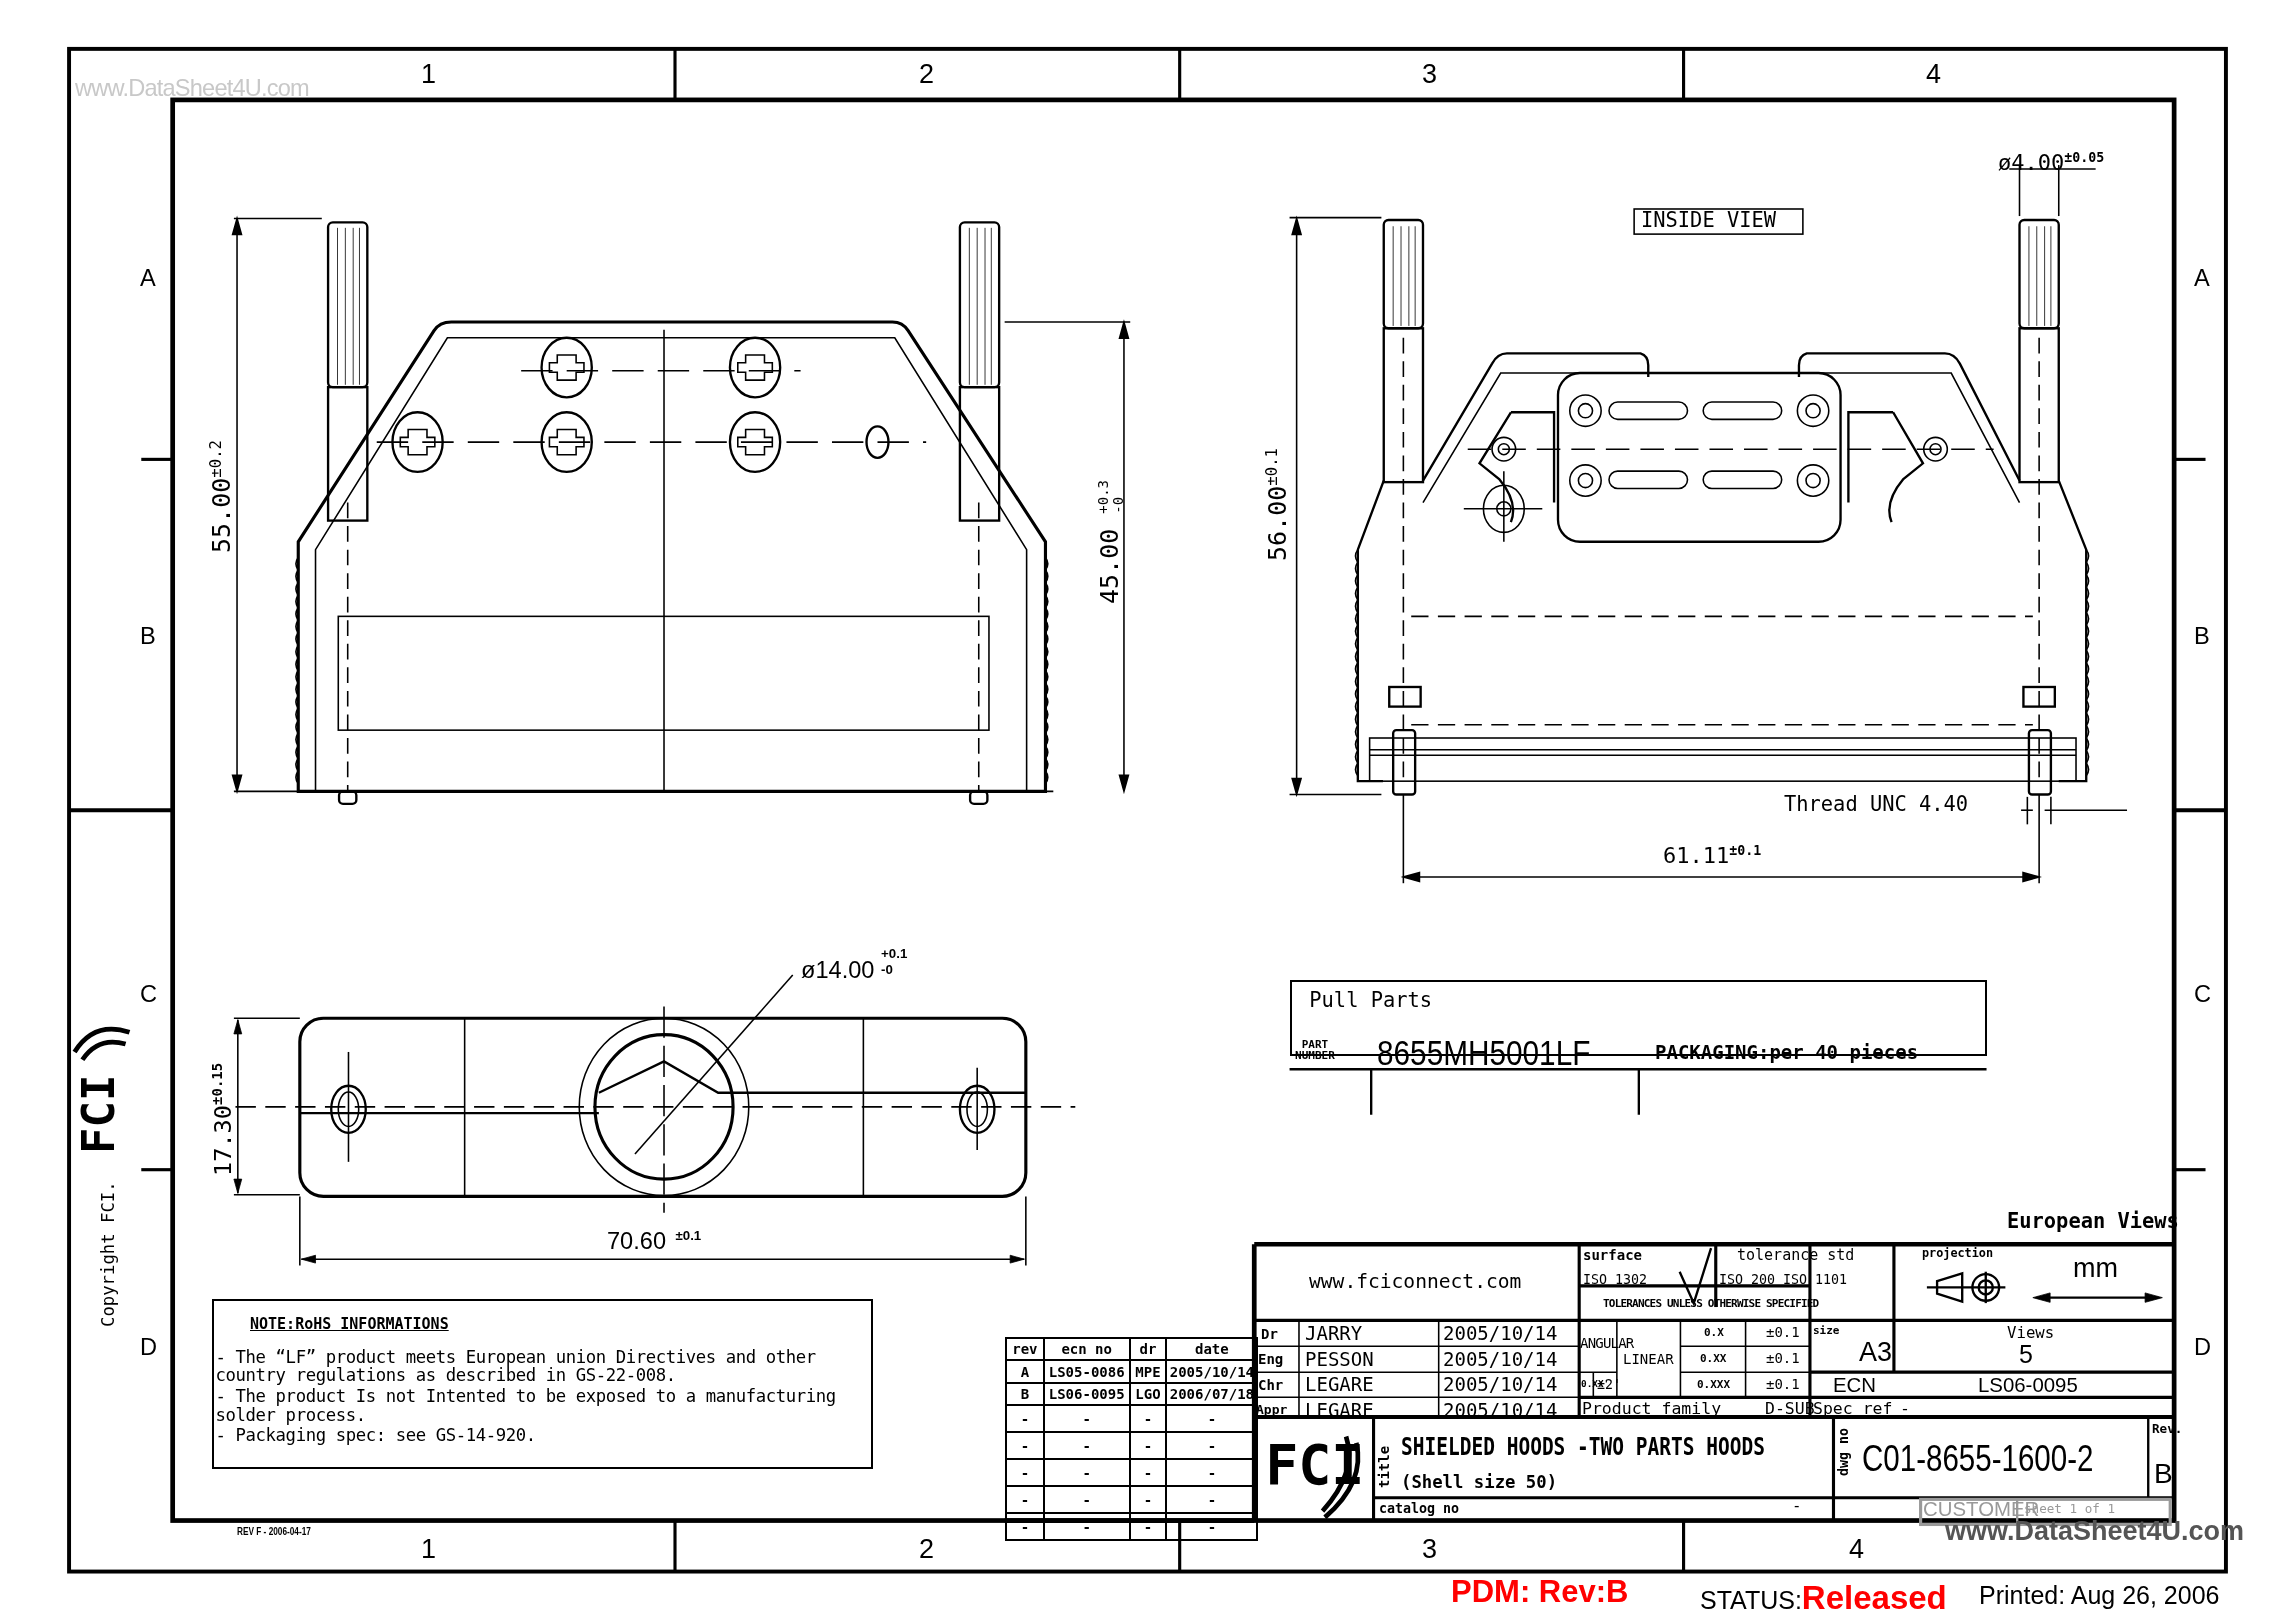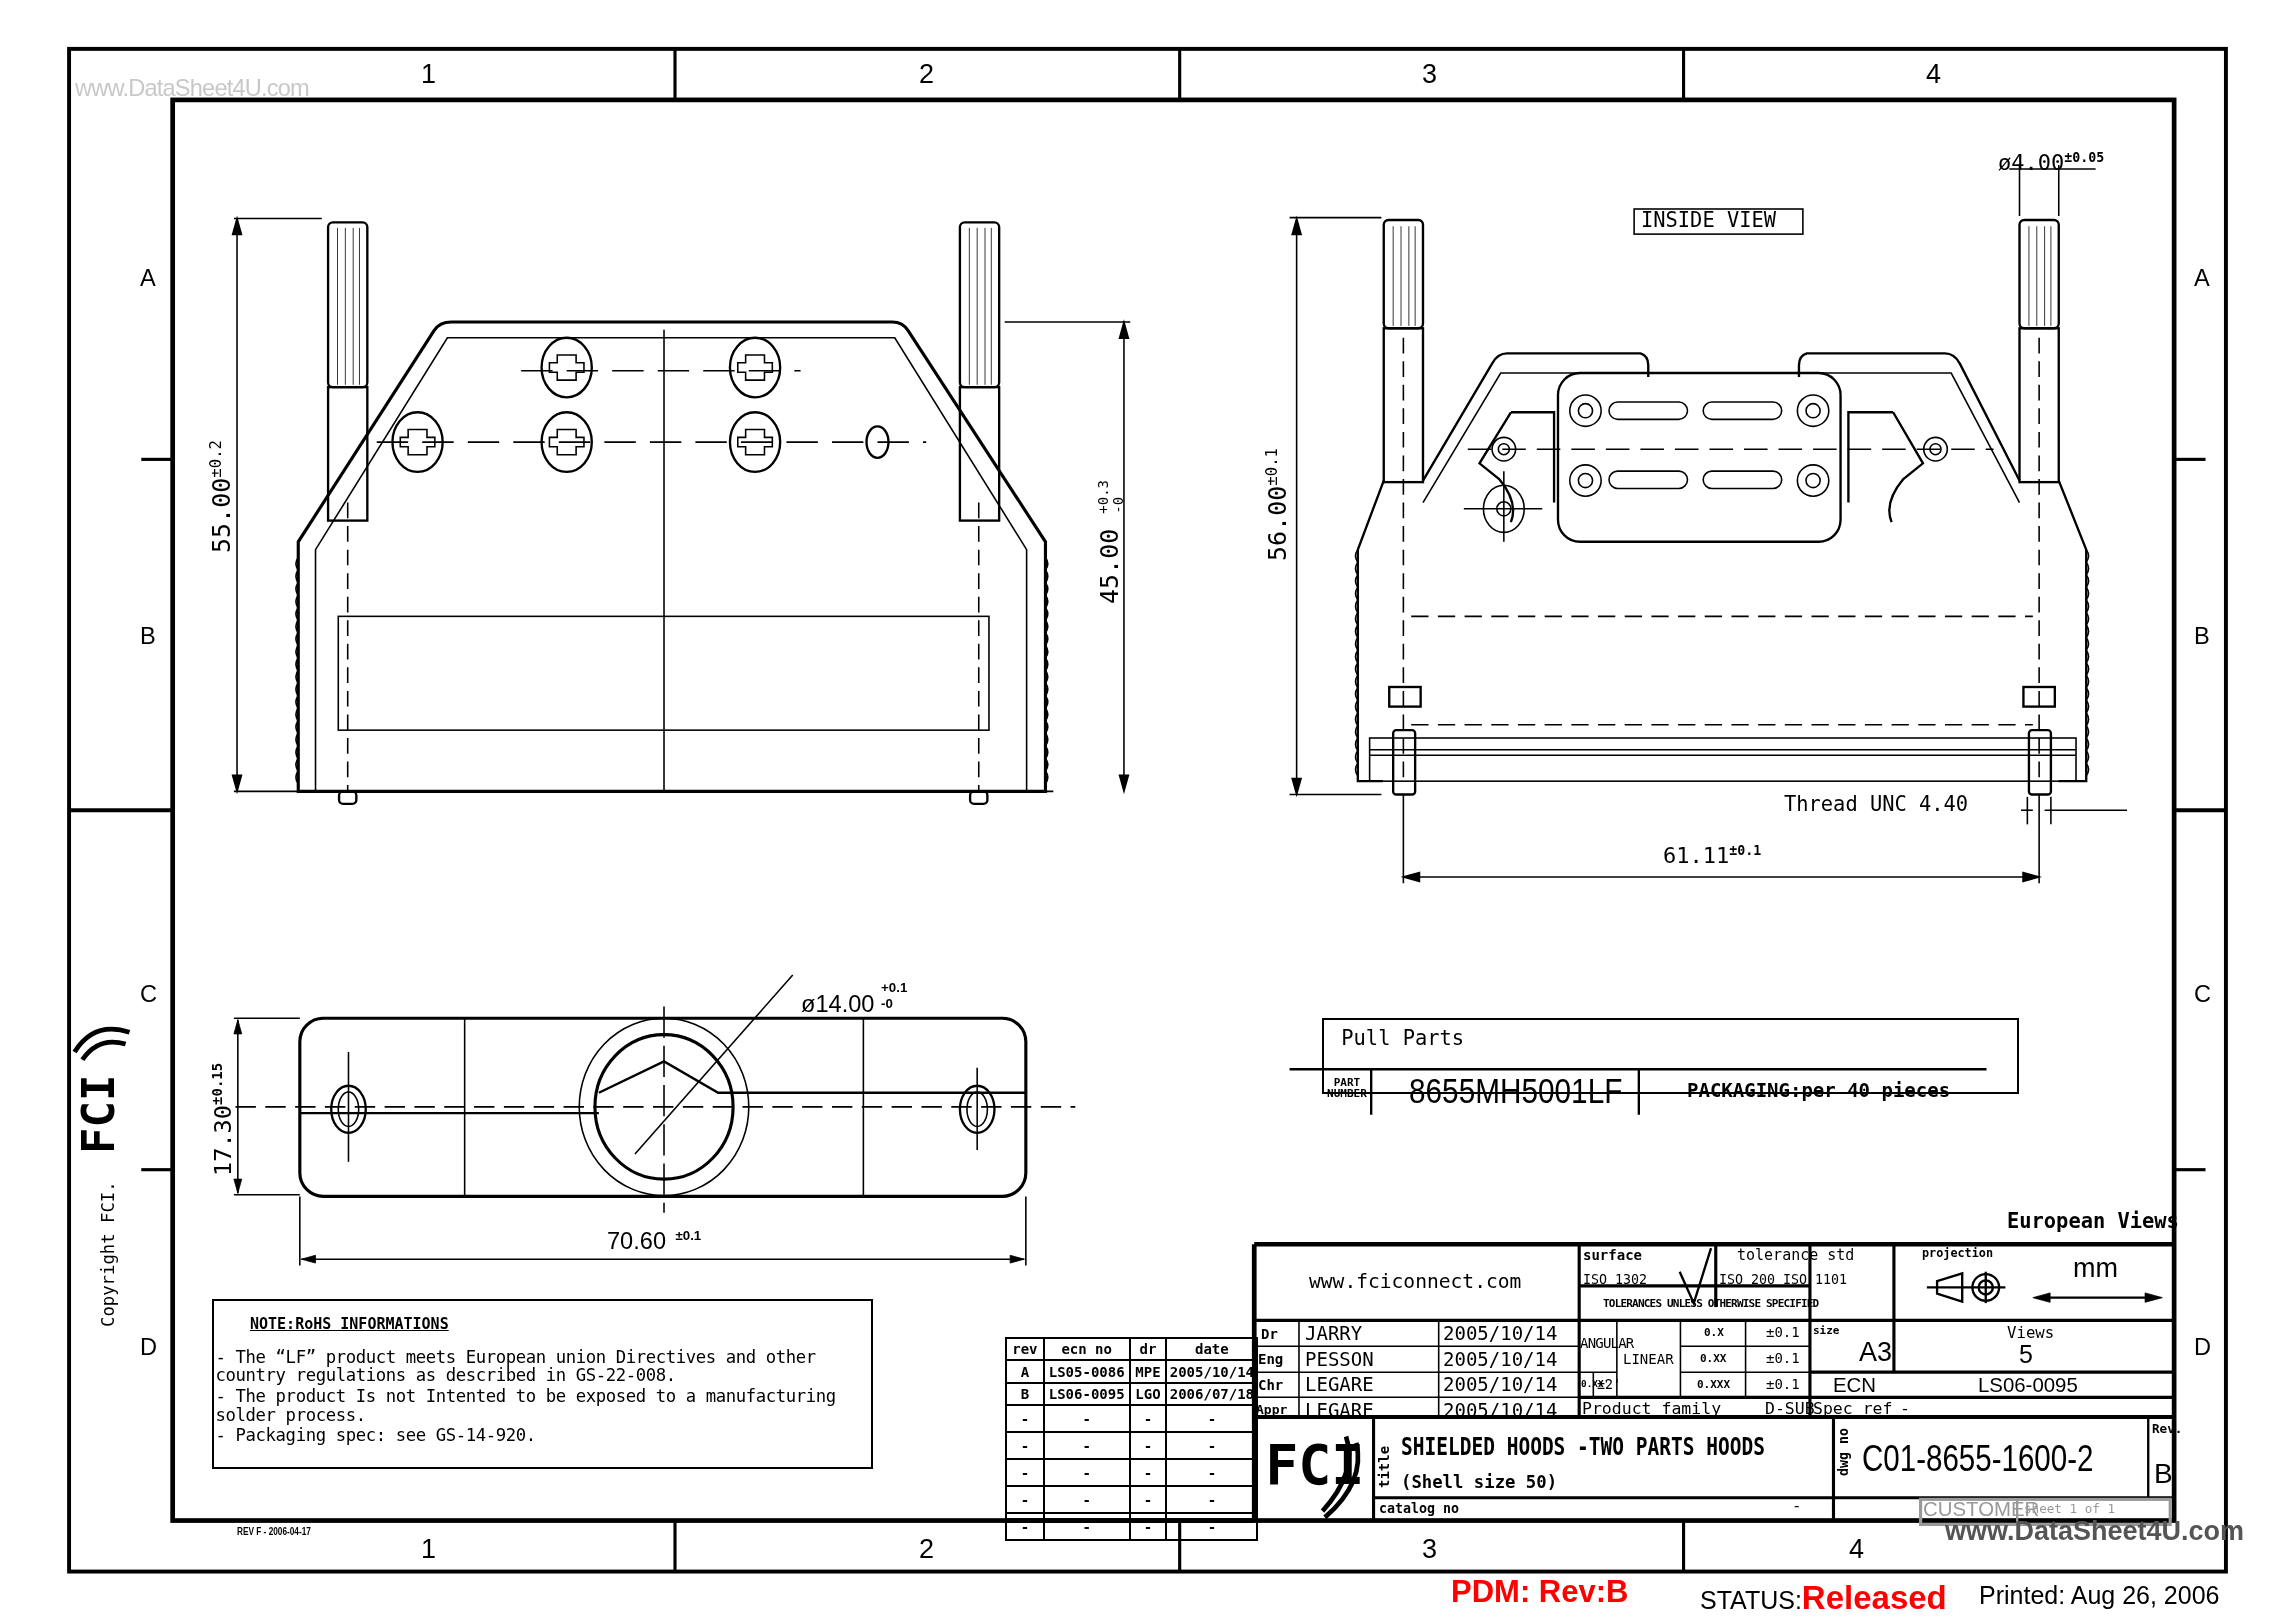--- a/index.html
+++ b/index.html
@@ -12,21 +12,21 @@
   .cond { font-family: "Liberation Sans", sans-serif; }
   .wm { color: #c8c8c8; font-family: "Liberation Sans", sans-serif; font-size: 23.6px; letter-spacing: -0.8px; }
   .wm2 { color: #555; font-family: "Liberation Sans", sans-serif; font-size: 27px; font-weight: bold; }
   .red { color: #ff0000; font-family: "Liberation Sans", sans-serif; font-weight: bold; }
   .status-lbl { color: #000; font-family: "Liberation Sans", sans-serif; font-size: 25px; }
   .notes-box { position: absolute; left: 212px; top: 1299px; width: 661px; height: 170px; border: 2.4px solid #000; box-sizing: border-box; }
   .notes-title { position: absolute; left: 36px; top: 14px; font-size: 15px; font-weight: bold; text-decoration: underline; font-family: "DejaVu Sans Mono", monospace; }
   .note-line { position: absolute; font-size: 17.3px; font-family: "DejaVu Sans Mono", monospace; white-space: nowrap; letter-spacing: -0.4px; }
   .rev-table { position: absolute; left: 1005px; top: 1337px; border-collapse: collapse; }
   .rev-table td { border: 2.4px solid #000; height: 20.4px; padding: 0 2.4px; text-align: center; font-size: 14px; font-weight: bold; font-family: "DejaVu Sans Mono", monospace; line-height: 1; }
-  .pull-box { position: absolute; left: 1290px; top: 1018px; width: 697px; height: 76px; border: 2.4px solid #000; box-sizing: border-box; margin-left: 32px; }
+  .pull-box { position: absolute; left: 1290px; top: 980px; width: 697px; height: 76px; border: 2.4px solid #000; box-sizing: border-box; }
 </style>
 </head>
 <body>
 
 <div id="sheet">
 
 <svg width="2295" height="1622" viewBox="0 0 2924 2066" style="position:absolute;left:0;top:0">
   <g fill="none" stroke="#000">
 
     <rect x="88" y="62" width="2748" height="1940" stroke-width="5"></rect>
@@ -319,21 +319,21 @@
   <span>ø4.00</span><sup style="font-size:13.3px;font-weight:bold">±0.05</sup>
 </div>
 <div class="abs mono" style="left:1264px;top:561px;font-size:25px;transform:rotate(-90deg);transform-origin:left top">
   <span>56.00</span><sup style="font-size:15.7px">±0.1</sup>
 </div>
 <div class="abs mono" style="left:1784px;top:794px;font-size:20.4px">Thread UNC 4.40</div>
 <div class="abs mono" style="left:1663px;top:844px;font-size:22px">
   <span>61.11</span><sup style="font-size:13.3px;font-weight:bold">±0.1</sup>
 </div>
 
-<div class="abs cond" style="left:801px;top:985px;font-size:23.6px">
+<div class="abs cond" style="left:801px;top:951px;font-size:23.6px">
   <span>ø14.00</span>
   <span style="display:inline-block;vertical-align:bottom;font-size:13.3px;font-weight:bold;line-height:1.2;position:relative;top:-4.7px">
     <span style="display:block">+0.1</span>
     <span style="display:block">-0</span>
   </span>
 </div>
 <div class="abs mono" style="left:210px;top:1176px;font-size:23.6px;transform:rotate(-90deg);transform-origin:left top">
   <span>17.30</span><sup style="font-size:14px;font-weight:bold">±0.15</sup>
 </div>
 <div class="abs cond" style="left:607px;top:1229px;font-size:23.6px">

